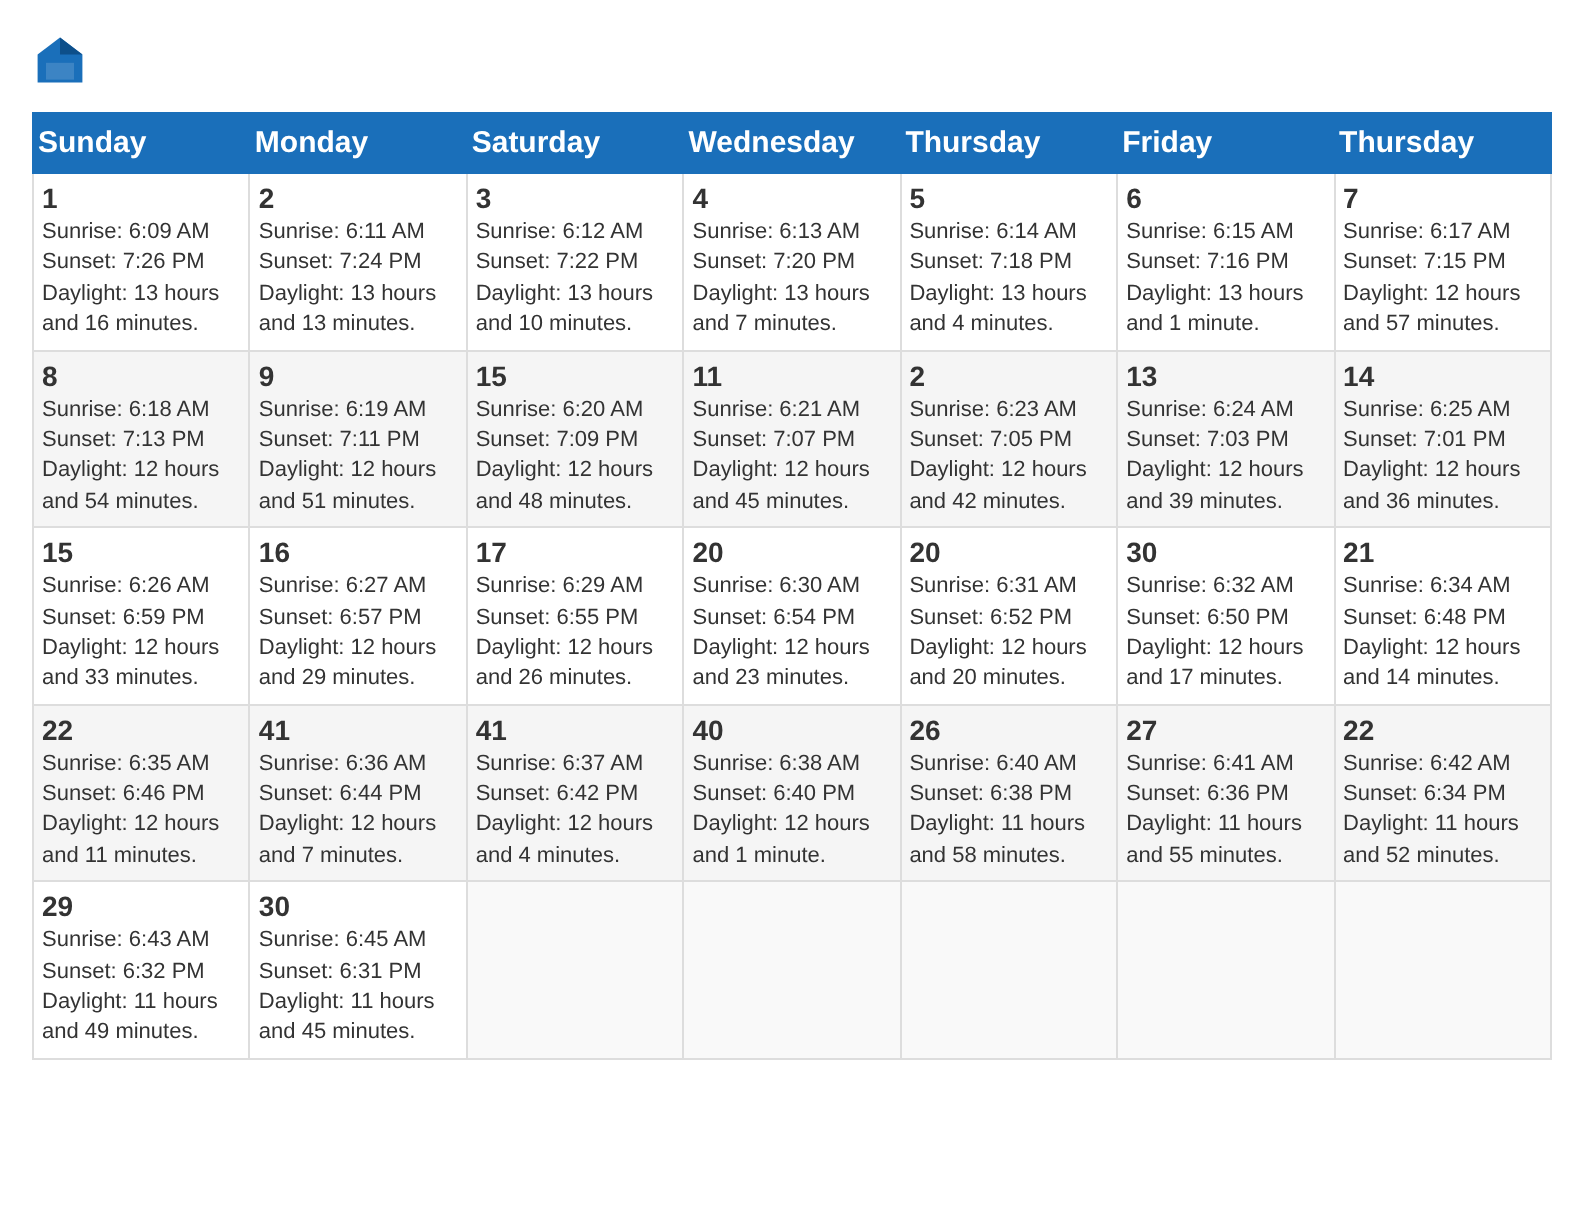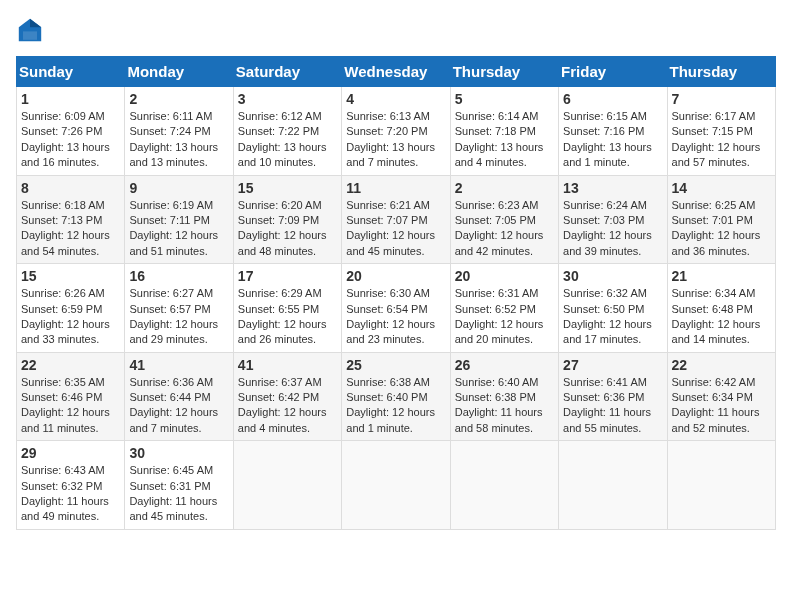--- a/index.html
+++ b/index.html
@@ -253,21 +253,21 @@
           Sunrise: 6:36 AM<br>Sunset: 6:44 PM<br>Daylight: 12 hours and 7 minutes.
         </div>
       </td>
         <td>
         <span class="day-number">41</span>
         <div class="day-detail">
           Sunrise: 6:37 AM<br>Sunset: 6:42 PM<br>Daylight: 12 hours and 4 minutes.
         </div>
       </td>
         <td>
-        <span class="day-number">25</span>
+        <span class="day-number">40</span>
         <div class="day-detail">
           Sunrise: 6:38 AM<br>Sunset: 6:40 PM<br>Daylight: 12 hours and 1 minute.
         </div>
       </td>
         <td>
         <span class="day-number">26</span>
         <div class="day-detail">
           Sunrise: 6:40 AM<br>Sunset: 6:38 PM<br>Daylight: 11 hours and 58 minutes.
         </div>
       </td>

